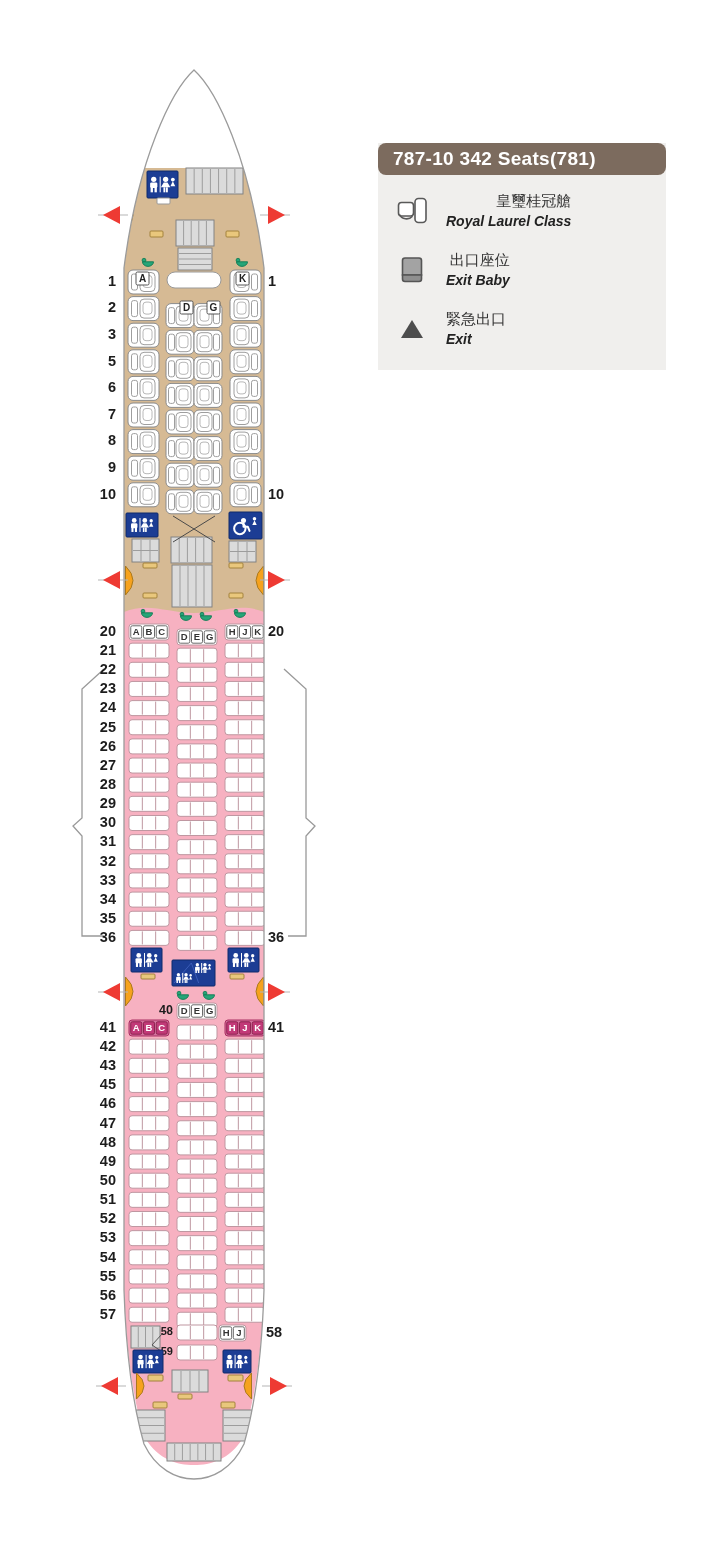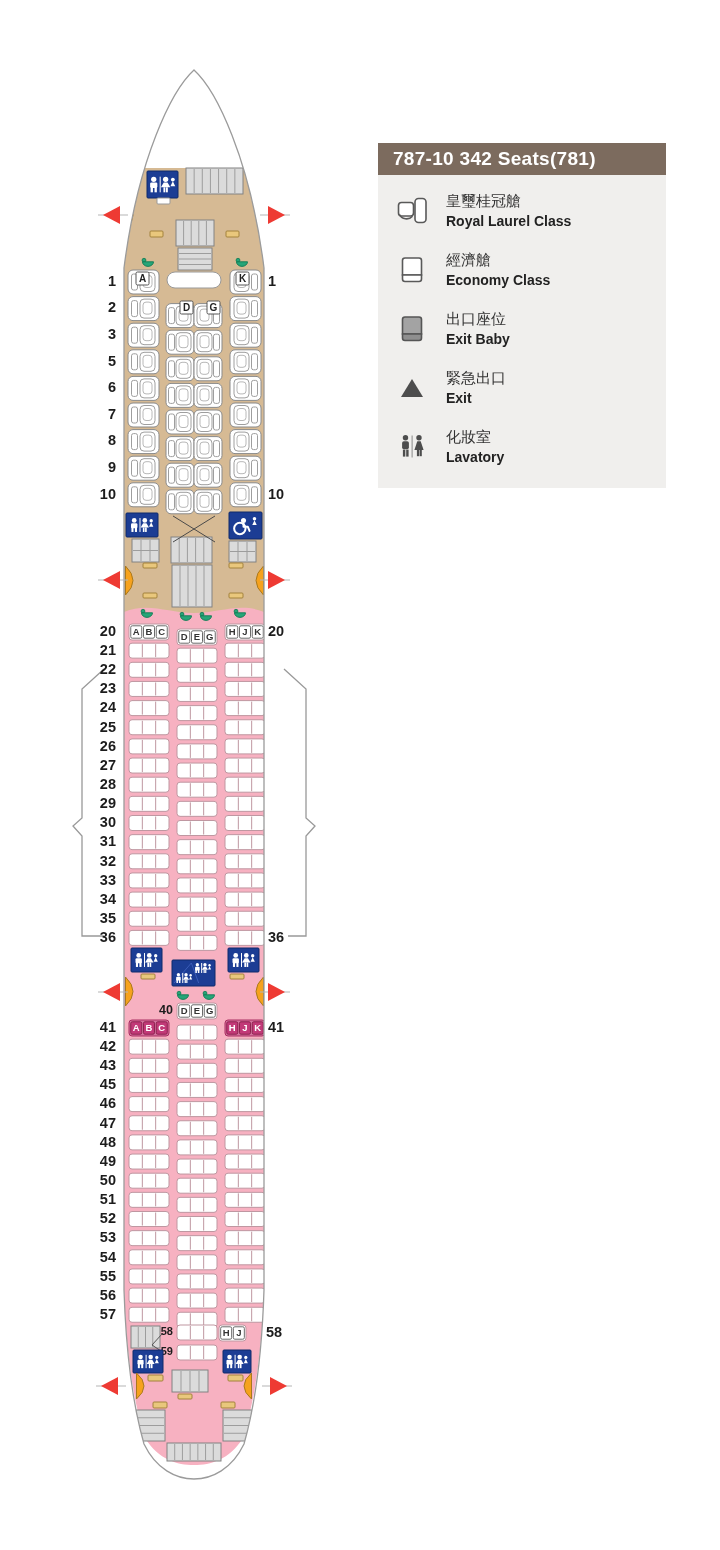--- a/index.html
+++ b/index.html
@@ -3,26 +3,26 @@
 <meta charset="utf-8">
 <style>
   html,body{margin:0;padding:0;background:#fff;}
   .canvas{position:relative;width:720px;height:1550px;background:#fff;overflow:hidden;
           font-family:"Liberation Sans",sans-serif;}
   #aircraft{position:absolute;left:0;top:0;}
   #aircraft text{font-family:"Liberation Sans",sans-serif;}
   .legend{position:absolute;left:378px;top:143px;width:288px;background:#f0efed;
           padding-bottom:12px;}
   .legend-title{background:#7c6b5e;color:#fff;font-weight:bold;font-size:19px;
-          padding:5px 0 5px 15px;letter-spacing:.3px;}
+          padding:5px 0 5px 15px;letter-spacing:.3px;border-radius:8px;}
   .legend-items{padding-top:6px;}
   .legend-item{display:flex;align-items:center;height:59px;}
   .legend-icon{width:68px;display:flex;justify-content:center;align-items:center;flex:0 0 68px;}
-  .legend-text .zh{font-size:15px;color:#333;margin-bottom:2px;}
-  .legend-text .en{font-size:14px;font-weight:bold;color:#222;}
+  .legend-text .zh{font-size:15px;color:#333;margin-bottom:2px;text-align:right;}
+  .legend-text .en{font-size:14px;font-weight:bold;color:#222;font-style:italic;}
 </style>
 </head>
 <body>
 
 <div class="canvas">
 
   <svg id="aircraft" width="720" height="1550">
       <defs>
         <clipPath id="fus">
           <path d="M194,70 C172,90 138,158 124,268 L124,1290 C126,1352 132,1402 144,1444 C156,1469 176,1479 194,1479 C212,1479 232,1469 244,1444 C256,1402 262,1352 264,1290 L264,268 C250,158 216,90 194,70 Z"></path>
@@ -938,32 +938,20 @@
             <rect x="3.5" y="6.5" width="15" height="13.5" rx="3" fill="#fff" stroke="#595959" stroke-width="1.6"></rect>
             <path d="M4.5,18.5 a7.5,6.5 0 0 0 13,1.8" fill="none" stroke="#595959" stroke-width="1.6"></path>
           </svg>
         </span>
         <span class="legend-text">
           <div class="zh">皇璽桂冠艙</div>
           <div class="en">Royal Laurel Class</div>
         </span>
       </div>
 
-      <div class="legend-item">
-        <span class="legend-icon">
-          <svg width="26" height="30" viewBox="0 0 26 30">
-            <path d="M6,3 h14 a2.5,2.5 0 0 1 2.5,2.5 V20 H3.5 V5.5 A2.5,2.5 0 0 1 6,3 Z" fill="#fff" stroke="#595959" stroke-width="1.6"></path>
-            <path d="M3.5,20 H22.5 V24 a2.5,2.5 0 0 1 -2.5,2.5 H6 A2.5,2.5 0 0 1 3.5,24 Z" fill="#fff" stroke="#595959" stroke-width="1.6"></path>
-          </svg>
-        </span>
-        <span class="legend-text">
-          <div class="zh">經濟艙</div>
-          <div class="en">Economy Class</div>
-        </span>
-      </div>
 
       <div class="legend-item">
         <span class="legend-icon">
           <svg width="26" height="30" viewBox="0 0 26 30">
             <path d="M6,3 h14 a2.5,2.5 0 0 1 2.5,2.5 V20 H3.5 V5.5 A2.5,2.5 0 0 1 6,3 Z" fill="#a3a3a3" stroke="#555" stroke-width="1.6"></path>
             <path d="M3.5,20 H22.5 V24 a2.5,2.5 0 0 1 -2.5,2.5 H6 A2.5,2.5 0 0 1 3.5,24 Z" fill="#8f8f8f" stroke="#555" stroke-width="1.6"></path>
           </svg>
         </span>
         <span class="legend-text">
           <div class="zh">出口座位</div>
@@ -977,37 +965,18 @@
             <polygon points="14,4 25,22 3,22" fill="#4d4d4d"></polygon>
           </svg>
         </span>
         <span class="legend-text">
           <div class="zh">緊急出口</div>
           <div class="en">Exit</div>
         </span>
       </div>
 
 
-      <div class="legend-item">
-        <span class="legend-icon">
-          <svg width="30" height="28" viewBox="0 0 30 28">
-            <circle cx="8.5" cy="4.8" r="2.7" fill="#4d4d4d"></circle>
-            <rect x="5.1" y="8.2" width="6.8" height="8" rx="1.8" fill="#4d4d4d"></rect>
-            <rect x="5.9" y="16.6" width="2.4" height="7" fill="#4d4d4d"></rect>
-            <rect x="9.2" y="16.6" width="2.4" height="7" fill="#4d4d4d"></rect>
-            <rect x="14.6" y="2.5" width="1" height="22" fill="#8a8a8a"></rect>
-            <circle cx="22" cy="4.8" r="2.7" fill="#4d4d4d"></circle>
-            <polygon points="17.4,17 26.6,17 23.7,8.2 20.3,8.2" fill="#4d4d4d"></polygon>
-            <rect x="19.9" y="17" width="2.2" height="6.2" fill="#4d4d4d"></rect>
-            <rect x="22.6" y="17" width="2.2" height="6.2" fill="#4d4d4d"></rect>
-          </svg>
-        </span>
-        <span class="legend-text">
-          <div class="zh">化妝室</div>
-          <div class="en">Lavatory</div>
-        </span>
-      </div>
 
 
 
     </div>
   </aside>
 </div>
 
 </body></html>

